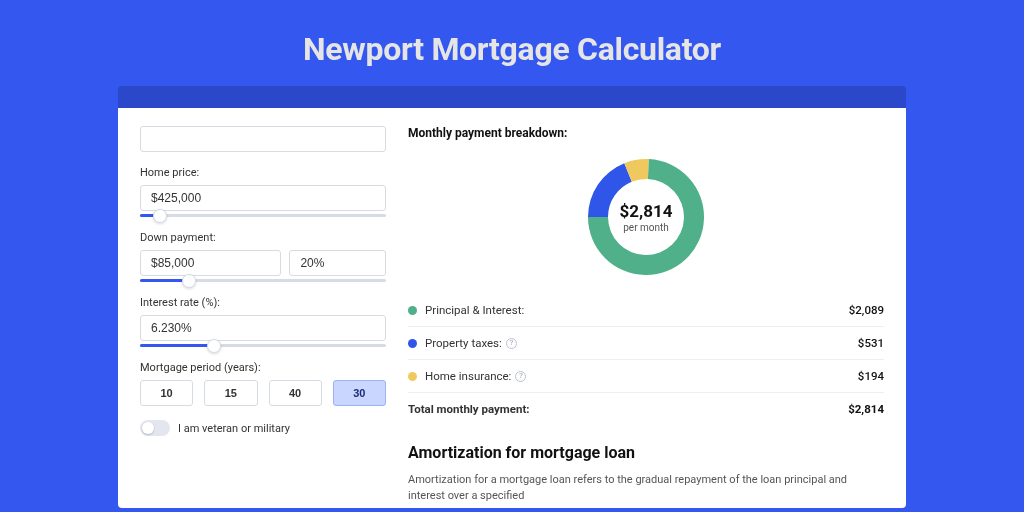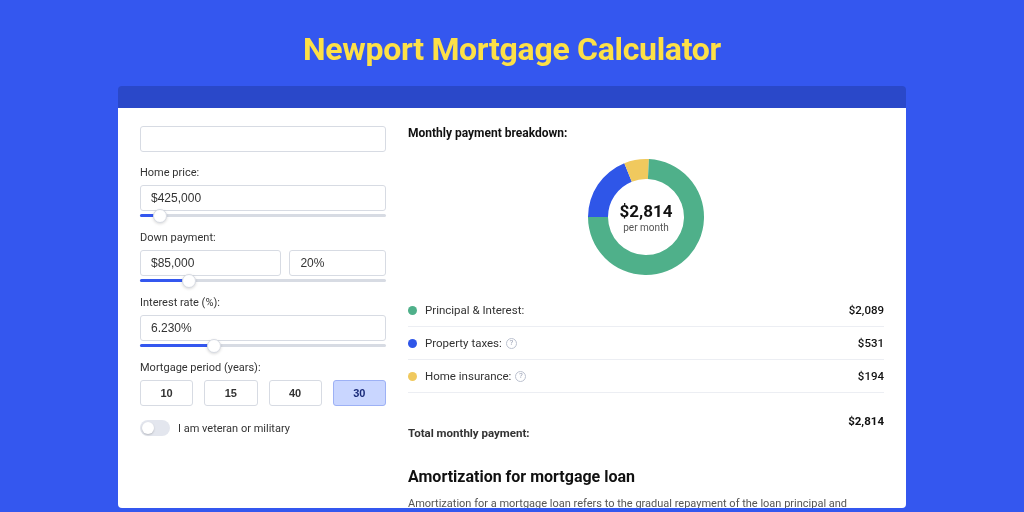--- a/index.html
+++ b/index.html
@@ -1,19 +1,19 @@
 <!DOCTYPE html>
 <html><head>
 <meta charset="utf-8">
 <style>
   * { box-sizing: border-box; margin: 0; padding: 0; }
   html, body { width: 1024px; height: 512px; overflow: hidden; font-family: -apple-system, BlinkMacSystemFont, "Segoe UI", Roboto, Arial, sans-serif; }
   body { background: #3457ef; }
   .hero { text-align: center; padding: 30px 0 18px 0; }
-  .hero h1 { color: #fde047; font-size: 32px; font-weight: 700; letter-spacing: -0.3px; }
+  .hero h1 { color: #e5e5e5; font-size: 32px; font-weight: 700; letter-spacing: -0.3px; }
   .strip { background: #2a48c9; height: 22px; width: 788px; margin: 0 auto; border-radius: 4px 4px 0 0; }
   .card { background: #fff; width: 788px; margin: 0 auto; border-radius: 0 0 4px 4px; display: flex; gap: 22px; padding: 18px 22px 0 22px; height: 400px; overflow: hidden; }
   .left { width: 246px; flex-shrink: 0; }
   .right { flex: 1; }
   .form-group { margin-bottom: 14px; }
   .label { font-size: 11px; color: #333; margin-bottom: 6px; display: block; }
   .text-input { width: 100%; height: 26px; border: 1px solid #d7dbe3; border-radius: 3px; padding: 0 10px; font-size: 12px; color: #333; outline: none; }
   .slider-wrap { position: relative; margin-top: 3px; }
   .slider-track { height: 3px; background: #d7dbe3; border-radius: 2px; position: relative; }
   .slider-fill { position: absolute; left: 0; top: 0; height: 100%; background: #3457ef; border-radius: 2px; }
@@ -33,21 +33,21 @@
   .donut-wrap { position: relative; width: 126px; height: 126px; }
   .donut-center { position: absolute; inset: 0; display: flex; flex-direction: column; align-items: center; justify-content: center; }
   .donut-val { font-size: 17px; font-weight: 700; color: #111; }
   .donut-sub { font-size: 10px; color: #555; margin-top: 1px; }
   .legend { }
   .legend-row { display: flex; align-items: center; padding: 9px 0; border-bottom: 1px solid #eceef3; font-size: 11.5px; }
   .legend-row:last-child { border-bottom: none; }
   .swatch { width: 9px; height: 9px; border-radius: 50%; margin-right: 8px; flex-shrink: 0; }
   .legend-label { flex: 1; color: #333; display: flex; align-items: center; gap: 4px; }
   .legend-val { color: #111; font-weight: 500; }
-  .legend-row.total .legend-label { font-weight: 700; margin-top: 24px; }
+  .legend-row.total .legend-label { font-weight: 700; }
   .legend-row.total .legend-val { font-weight: 700; }
   .info-ic { width: 11px; height: 11px; border: 1px solid #bcc2d0; border-radius: 50%; display: inline-flex; align-items: center; justify-content: center; font-size: 8px; color: #9aa1b5; cursor: pointer; line-height: 1; }
   .amort { margin-top: 18px; }
   .amort-title { font-size: 16px; font-weight: 700; color: #111; margin-bottom: 10px; }
   .amort-body { font-size: 11px; color: #555; line-height: 1.45; }
 </style>
 </head>
 <body>
 
 <div class="hero">

